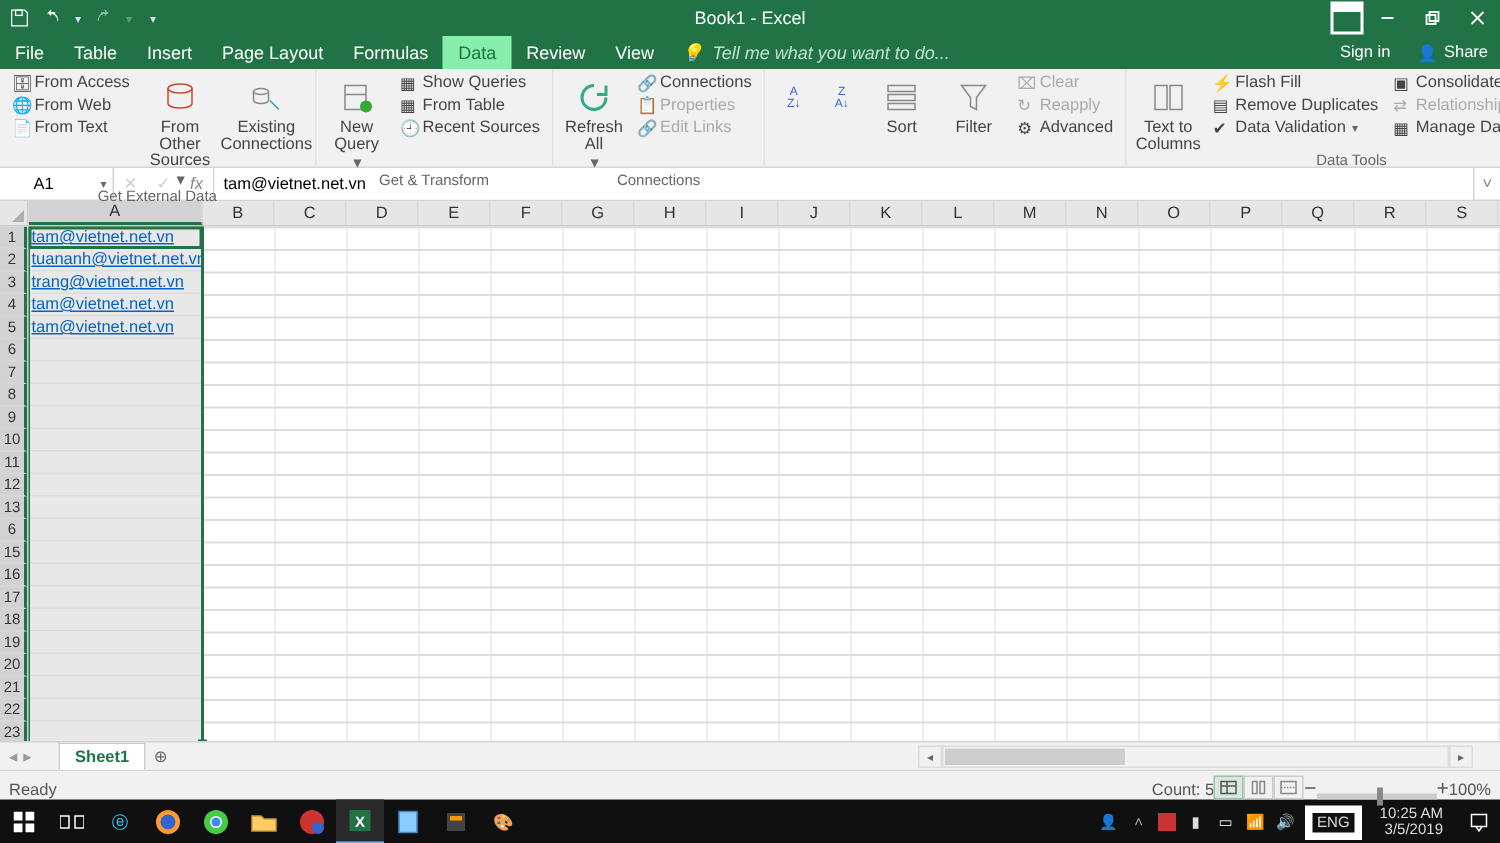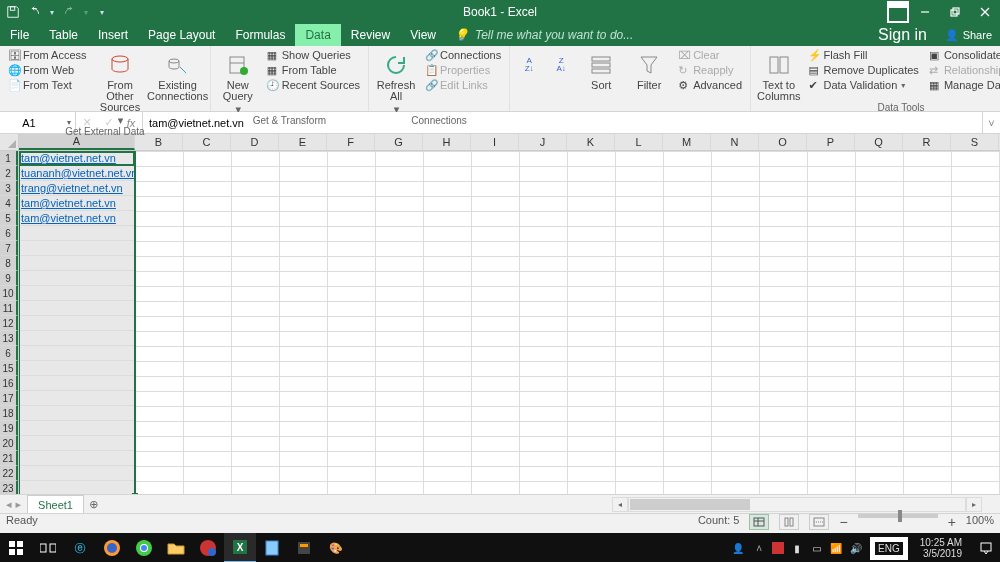--- a/index.html
+++ b/index.html
@@ -15,21 +15,21 @@
 .titlebar .winbtn svg { width: 10px; height: 10px; stroke: #fff; stroke-width: 1.2; fill: none; }
 .titlebar .ribbon-toggle { width: 24px; height: 24px; display:flex; align-items:center; justify-content:center; }
 
 
 .menurow { height: 22px; background: #217346; display: flex; align-items: stretch; color: #fff; font-size: 12px; }
 .menurow .mtab { padding: 0 10px; display: flex; align-items: center; cursor: pointer; }
 .menurow .mtab.file { background: #217346; }
 .menurow .mtab.active { background: #86efac; color: #217346; }
 .menurow .tellme { padding: 0 8px; display:flex; align-items:center; gap:6px; color: #bfe0cf; font-style: italic;}
 .menurow .spacer { flex: 1; }
-.menurow .signin { padding: 0 10px; display:flex; align-items:center; font-size:16px; }
+.menurow .signin { padding: 0 10px; display:flex; align-items:center; font-size:11px; }
 .menurow .share { padding: 0 8px; display:flex; align-items:center; gap:4px; font-size:11px; }
 
 
 .ribbon { height: 66px; background: #f1f1f1; border-bottom: 1px solid #d4d4d4; display: flex; font-size: 11px; color: #444; }
 .rgroup { border-right: 1px solid #e1e1e1; padding: 2px 6px 0 6px; display:flex; flex-direction:column; }
 .rgroup-body { flex:1; display:flex; align-items:flex-start; gap:6px; }
 .rgroup-label { text-align:center; font-size:10px; color:#666; padding-bottom:2px; position:relative; }
 .rstack { display:flex; flex-direction:column; gap:1px; }
 .ritem { display:flex; align-items:center; gap:3px; padding:1px 2px; white-space:nowrap; cursor:pointer; }
 .ritem .ri { width:12px; height:12px; display:inline-block; }
@@ -65,29 +65,29 @@
 .cell.empty { color:transparent; text-decoration:none; }
 .gridlines { position:absolute; left:116px; right:0; top:0; bottom:0;
   background-image: linear-gradient(to right, #dcdcdc 1px, transparent 1px), linear-gradient(to bottom, #dcdcdc 1px, transparent 1px);
 }
 .active-cell-border { position:absolute; left:0; top:0; width:116px; height:15px; border:2px solid #217346; box-sizing:border-box; pointer-events:none; }
 .fill-handle { position:absolute; width:6px; height:6px; background:#217346; }
 
 
 .sheettabs { height:19px; border-top:1px solid #d4d4d4; display:flex; align-items:stretch; background:#f1f1f1; font-size:11px; position:relative; }
 .st-nav { display:flex; align-items:center; gap:4px; padding:0 6px; color:#999; }
-.st-tab { background:#fff; border:1px solid #ccc; border-bottom:none; padding:0 10px; display:flex; align-items:center; margin-left:0; font-weight:normal; color:#217346;}
+.st-tab { background:#fff; border:1px solid #ccc; border-bottom:none; padding:0 10px; display:flex; align-items:center; margin-left:12px; font-weight:bold; color:#217346;}
 .st-add { width:20px; display:flex; align-items:center; justify-content:center; color:#666; }
 .hscroll-zone { position:absolute; right:18px; bottom:0; height:17px; width:370px; display:flex; align-items:center; }
 .hscroll-track { flex:1; height:15px; background:#f1f1f1; border:1px solid #dcdcdc; position:relative; }
 .hscroll-thumb { position:absolute; left:1px; top:1px; height:11px; width:120px; background:#cdcdcd; }
 .hscroll-btn { width:16px; height:15px; border:1px solid #dcdcdc; display:flex; align-items:center; justify-content:center; font-size:8px; color:#666;}
 
 
-.statusbar { height:20px; background:#f1f1f1; border-top:1px solid #d4d4d4; display:flex; align-items:flex-start; font-size:11px; color:#555; padding:0 6px; gap:10px; }
+.statusbar { height:20px; background:#f1f1f1; border-top:1px solid #d4d4d4; display:flex; align-items:flex-end; font-size:11px; color:#555; padding:0 6px; }
 .statusbar .spacer { flex:1; }
 .viewbtn { width:20px; height:16px; border:1px solid #ccc; display:flex; align-items:center; justify-content:center; }
 .viewbtn.active { background:#d8e8df; border-color:#9ac2ab; }
 .zoom-slider { width:80px; height:4px; background:#ccc; position:relative; }
 .zoom-slider::after { content:""; position:absolute; left:50%; top:-4px; width:4px; height:12px; background:#888; }
 
 
 .taskbar { height:30px; background:#101010; display:flex; align-items:center; color:#fff; }
 .tb-btn { width:32px; height:30px; display:flex; align-items:center; justify-content:center; }
 .tb-btn.active { border-bottom:2px solid #76b9ed; background:#2a2a2a; }

